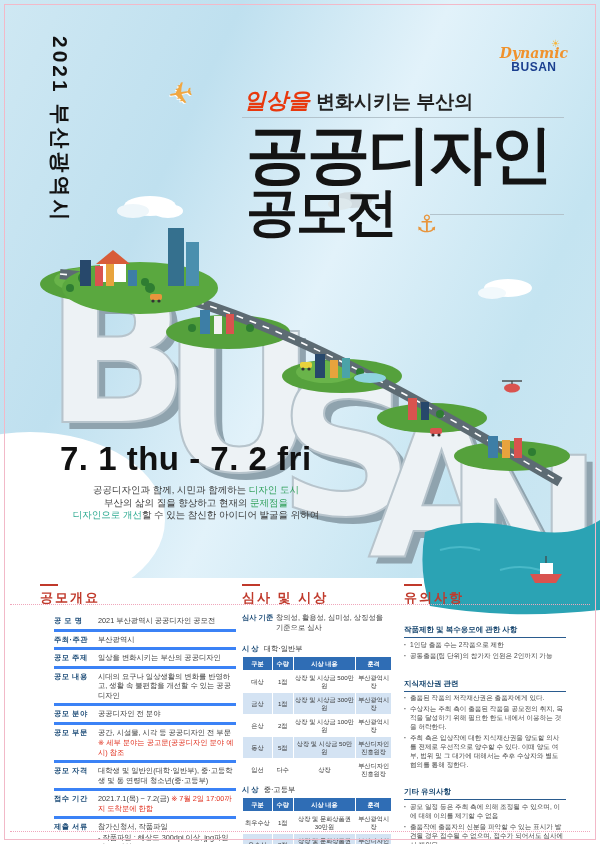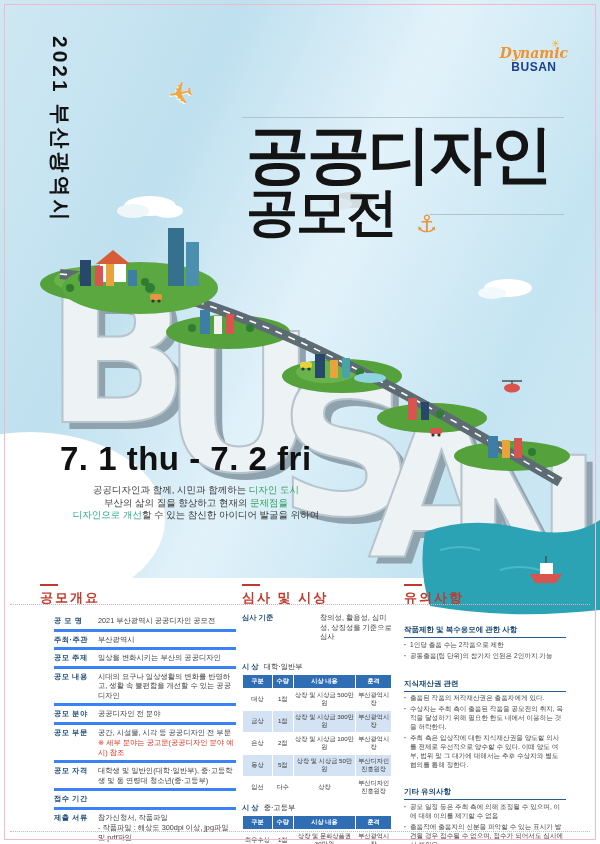--- a/index.html
+++ b/index.html
@@ -40,21 +40,21 @@
   .col-mid{left:242px;width:150px;}
   .col-right{left:404px;width:162px;}
   .sec-head{color:#c0392b;font-weight:800;font-size:13px;letter-spacing:2px;margin-bottom:6px;}
   .sec-head::before{content:"";display:block;width:18px;height:2px;background:#c0392b;margin-bottom:3px;}
   
   .ovrow{display:flex;border-bottom:3px solid #3b82f6;padding:3px 0;font-size:7.3px;line-height:9.5px;margin-left:14px;}
   .ovlabel{width:44px;flex:0 0 44px;color:#1f4e79;font-weight:800;letter-spacing:.5px;}
   .ovval{flex:1;color:#3c3c3c;}
   .ovnote{display:block;margin-top:1px;}
   
-  .crit{display:flex;font-size:7.3px;line-height:9.5px;margin-bottom:20px;gap:44px;}
+  .crit{display:flex;font-size:7.3px;line-height:9.5px;margin-bottom:12px;}
   .crit .lab{flex:0 0 34px;color:#1f4e79;font-weight:800;}
   .crit .txt{flex:1;color:#3c3c3c;}
   .grp{font-size:7.3px;margin:4px 0 2px;color:#333;}
   .grp .lab{color:#1f4e79;font-weight:800;margin-right:5px;}
   table.awards{width:100%;border-collapse:collapse;font-size:6.2px;line-height:8px;margin-bottom:2px;}
   table.awards th{background:#2f6db5;color:#fff;font-weight:700;padding:2.5px 1px;border:1px solid #fff;}
   table.awards td{color:#333;text-align:center;padding:2.5px 1px;border:1px solid #fff;background:#fff;}
   table.awards tr:nth-child(even) td{background:#d4e3f3;}
   table.awards{border-bottom:1.5px solid #2f6db5;}
   
@@ -185,20 +185,23 @@
 
   <div class="logo">
     <span class="sun">☀</span>
     <span class="dyn">Dynamic</span>
     <span class="bus">BUSAN</span>
   </div>
 
   <div class="plane">✈</div>
   <div class="anchor">⚓</div>
 
+  <div class="tagline">
+    <span class="accent">일상을</span><span>변화시키는 부산의</span>
+  </div>
   <div class="rule1"></div>
   <div class="title1">공공디자인</div>
   <div class="title2">공모전</div>
   <div class="rule2"></div>
 
   <div class="dates">7. 1 thu  -  7. 2 fri</div>
 
   <div class="intro">
     <div><span>공공디자인과 함께, 시민과 함께하는 </span><span class="grn">디자인 도시</span></div>
     <div><span>부산의 삶의 질을 향상하고 현재의 </span><span class="grn">문제점을</span></div>
@@ -234,20 +237,21 @@
     <div class="ovrow">
       <span class="ovlabel">공모 부문</span>
       <span class="ovval"><span>공간, 시설물, 시각 등 공공디자인 전 부문</span><span class="ovnote red">※ 세부 분야는 공고문(공공디자인 분야 예시) 참조</span></span>
     </div>
     <div class="ovrow">
       <span class="ovlabel">공모 자격</span>
       <span class="ovval">대학생 및 일반인(대학·일반부), 중·고등학생 및 동 연령대 청소년(중·고등부)</span>
     </div>
     <div class="ovrow">
       <span class="ovlabel">접수 기간</span>
+      <span class="ovval"><span>2021.7.1(목) ~ 7.2(금)</span> <span class="red">※ 7월 2일 17:00까지 도착분에 한함</span></span>
     </div>
     <div class="ovrow">
       <span class="ovlabel">제출 서류</span>
       <span class="ovval">
         <span>참가신청서, 작품파일</span>
         <span class="ovnote">- 작품파일 : 해상도 300dpi 이상, jpg파일 및 pdf파일</span>
       </span>
     </div>
 
   </div>

